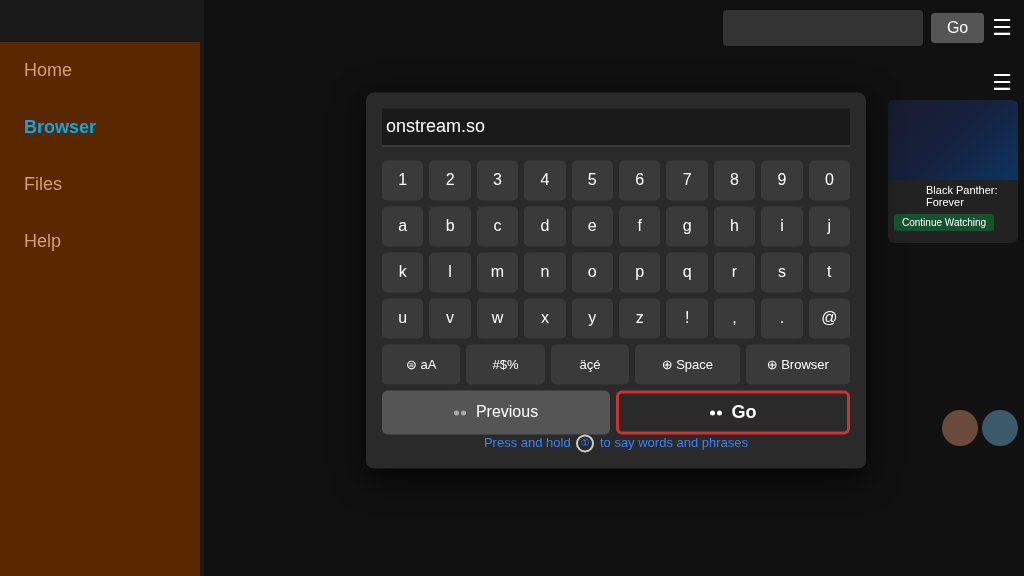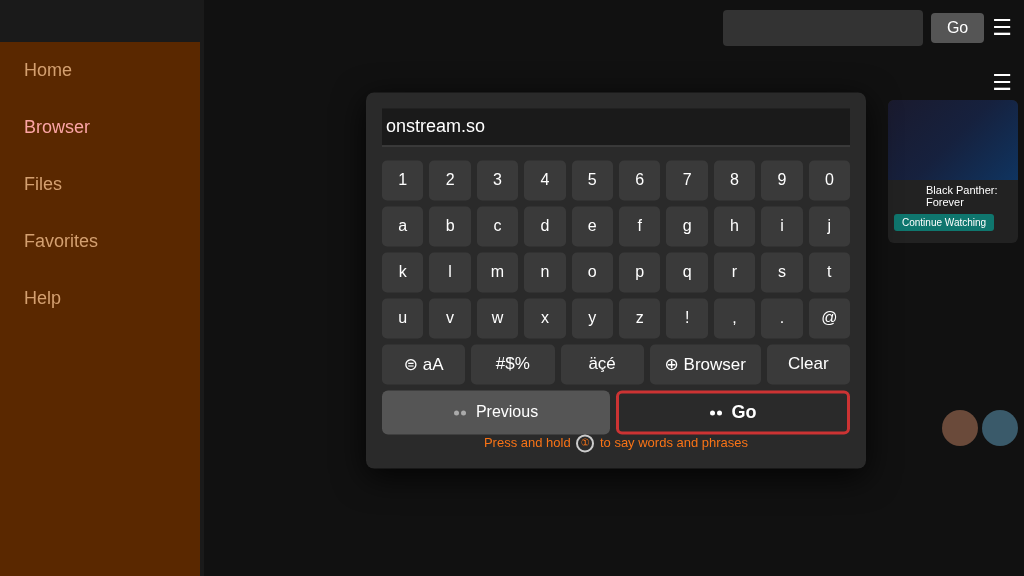--- a/index.html
+++ b/index.html
@@ -21,22 +21,22 @@
       background: #5a2800;
       margin-top: 42px;
     }
     .sidebar-item {
       padding: 18px 24px;
       color: #d4a070;
       font-size: 18px;
       cursor: pointer;
     }
     .sidebar-item.active {
-      color: #fca5a5;
-      font-weight: normal;
+      color: #0ea5e9;
+      font-weight: bold;
     }
 
     
     .main-area {
       position: absolute;
       left: 204px; top: 0;
       width: 824px;
       height: 100%;
       background: #111;
       overflow: hidden;
@@ -129,21 +129,21 @@
       height: 80px;
       background: linear-gradient(135deg, #1a1a2e 0%, #16213e 50%, #0f3460 100%);
     }
     .black-panther-title {
       color: #fff;
       font-size: 11px;
       padding: 4px 6px 2px;
       margin-left: 32px;
     }
     .continue-btn {
-      background: #0f766e;
+      background: #14532d;
       color: #fff;
       font-size: 10px;
       padding: 3px 8px;
       border-radius: 3px;
       margin: 4px 6px;
       display: inline-block;
     }
     .avatar-row {
       position: absolute;
       right: 10px;
@@ -205,21 +205,21 @@
       cursor: pointer;
       display: flex;
       align-items: center;
       justify-content: center;
       height: 40px;
       flex: 1;
       min-width: 0;
     }
     .key-special {
       background: #3a3a3a;
-      font-size: 17px;
+      font-size: 13px;
       flex: 1.5;
     }
     .key-wide {
       flex: 2;
     }
 
     
     .bottom-row {
       display: flex;
       gap: 6px;
@@ -250,21 +250,21 @@
       border-radius: 6px;
       cursor: pointer;
       display: flex;
       align-items: center;
       justify-content: center;
       gap: 6px;
     }
 
     .hint-text {
       text-align: center;
-      color: #f97316;
+      color: #3b82f6;
       font-size: 13px;
     }
     .hint-icon {
       display: inline-block;
       width: 18px;
       height: 18px;
       border: 2px solid #ccc;
       border-radius: 50%;
       text-align: center;
       line-height: 14px;
@@ -291,23 +291,20 @@
 
 <div class="sidebar">
   <div class="sidebar-item">
     <span>Home</span>
   </div>
   <div class="sidebar-item active">
     <span>Browser</span>
   </div>
   <div class="sidebar-item">
     <span>Files</span>
-  </div>
-  <div class="sidebar-item">
-    <span>Favorites</span>
   </div>
   <div class="sidebar-item">
     <span>Help</span>
   </div>
 </div>
 
 <div class="main-area">
 
   <div class="top-bar">
     <div class="top-bar-search"></div>
@@ -393,22 +390,22 @@
         <button class="key">!</button>
         <button class="key">,</button>
         <button class="key">.</button>
         <button class="key">@</button>
       </div>
 
       <div class="key-row">
         <button class="key key-special">⊜ aA</button>
         <button class="key key-special">#$%</button>
         <button class="key key-special">äçé</button>
+        <button class="key key-special key-wide">⊕ Space</button>
         <button class="key key-special key-wide">⊕ Browser</button>
-        <button class="key key-special">Clear</button>
       </div>
     </div>
 
     
     <div class="bottom-row">
       <button class="btn-previous">
         <span class="dots-icon">
           <span class="dot"></span>
             <span class="dot"></span>
         </span>

